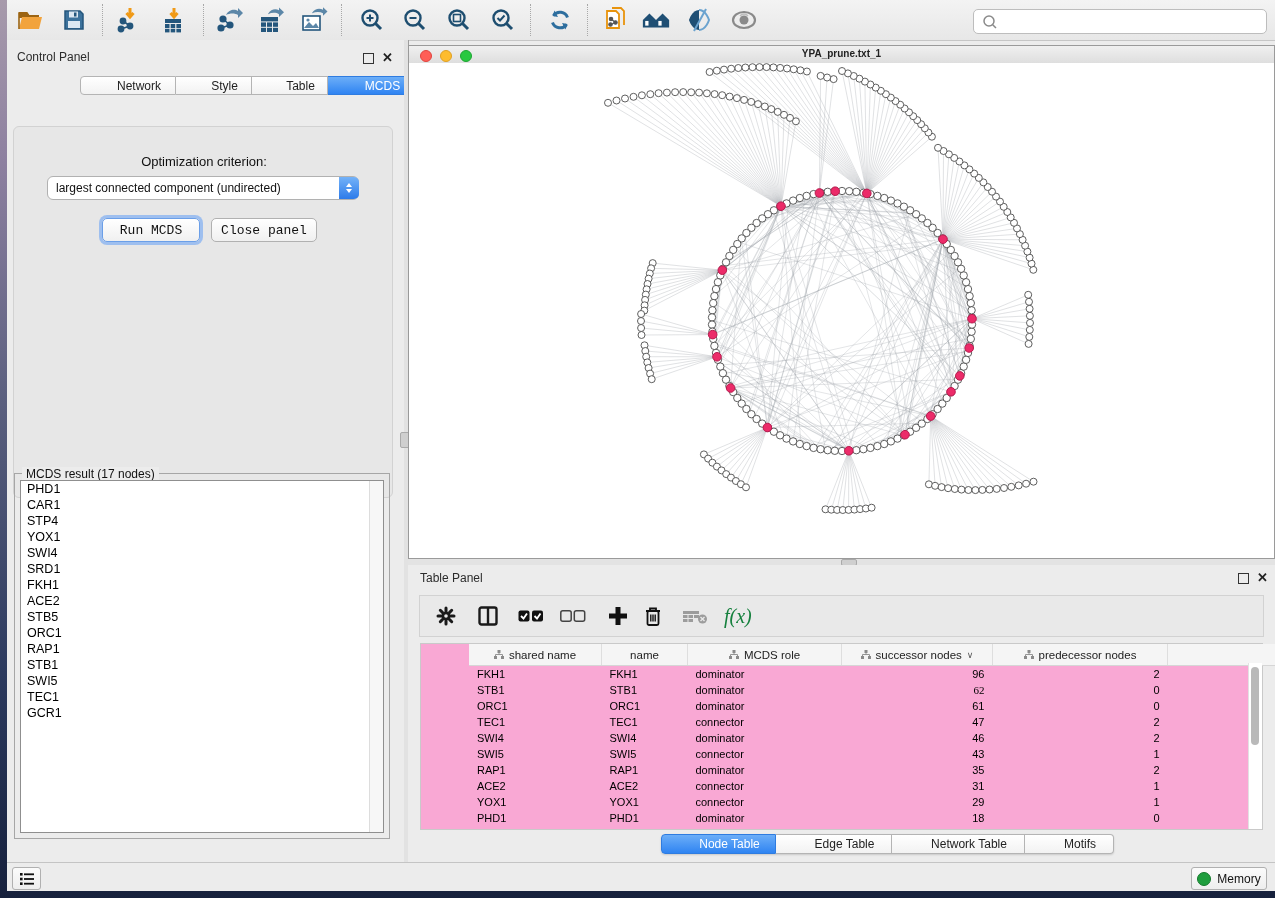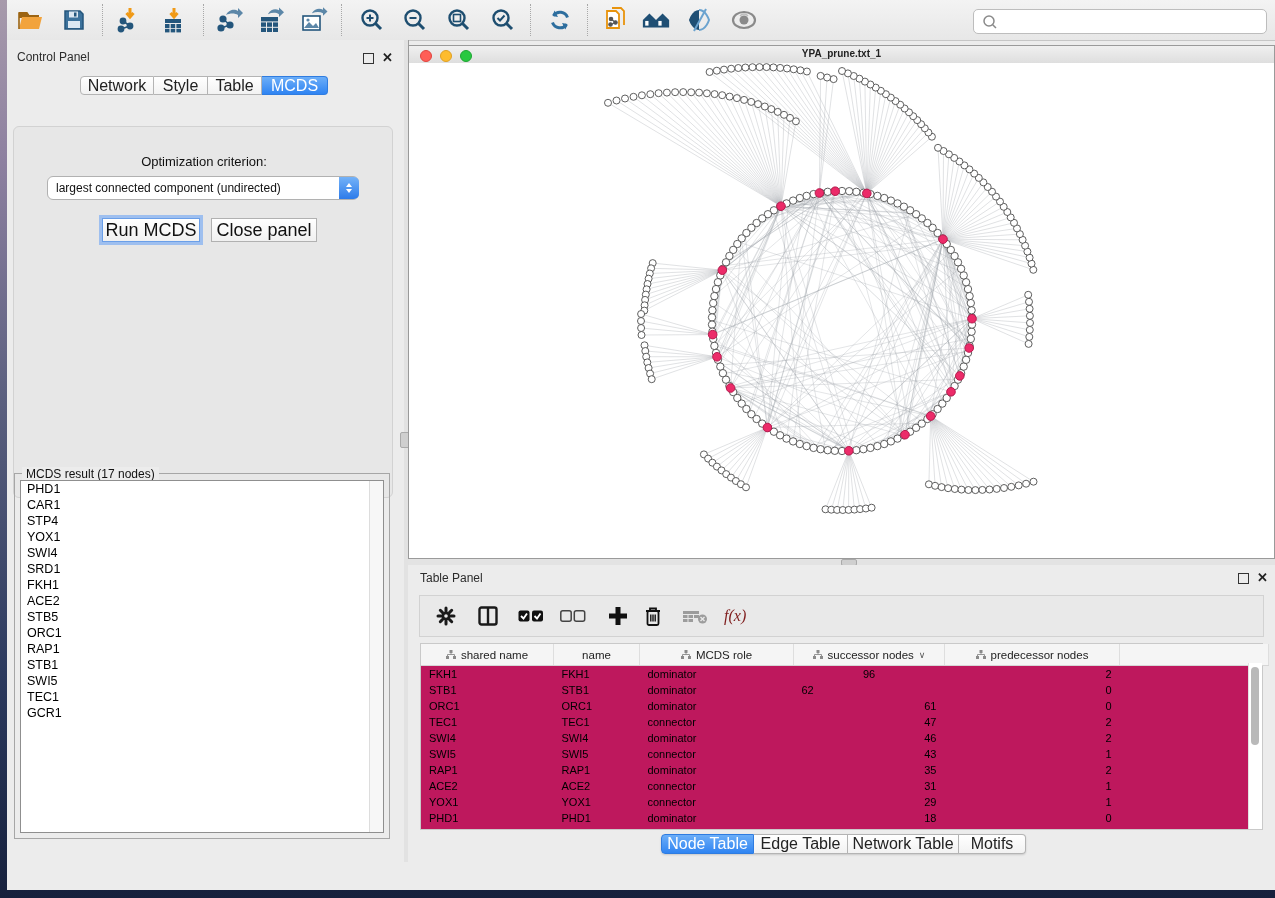--- a/index.html
+++ b/index.html
@@ -14,64 +14,64 @@
   .tsep{position:absolute;top:4px;width:0;height:32px;border-left:1px dotted #a8a8a8;}
   #searchbox{position:absolute;left:966px;top:9px;width:292px;height:23px;background:#fff;border:1px solid #bdbdbd;border-radius:5px;display:flex;align-items:center;}
   #searchbox input{border:none;outline:none;flex:1;font-size:12px;background:transparent;margin-left:4px;}
   
   #control-panel{position:absolute;left:0;top:40px;width:397px;height:822px;background:#ececec;}
   .panel-title{font-size:12px;color:#2c2c2c;}
   .wbtn{width:9px;height:9px;border:1.4px solid #333;display:inline-block;}
   .xbtn{font-size:13px;font-weight:bold;color:#222;line-height:9px;}
   .seg-tabs{position:absolute;display:flex;height:19px;}
   .seg{border:1px solid #b4b4b4;border-left:none;background:linear-gradient(180deg,#ffffff,#f2f2f2);
-       display:flex;align-items:center;justify-content:center;font-size:16px;color:#222;}
+       display:flex;align-items:center;justify-content:center;font-size:12px;color:#222;padding-left:22px;}
   .seg:first-child{border-left:1px solid #b4b4b4;border-radius:4px 0 0 4px;}
   .seg:last-child{border-radius:0 4px 4px 0;}
   .seg.sel{background:linear-gradient(180deg,#6caef8,#2f84f2);color:#fff;border-color:#2f7ce0;text-align:right;}
   #cp-inner{position:absolute;left:6px;top:86px;width:378px;height:370px;background:#e7e7e7;border:1px solid #d2d2d2;border-radius:6px;}
   #opt-label{position:absolute;left:0;top:28px;width:100%;text-align:center;font-size:13px;color:#111;}
   #criterion{position:absolute;left:32px;top:50px;width:310px;height:22px;background:#fff;border:1px solid #b1b1b1;border-radius:6px;display:flex;align-items:center;}
   #criterion .val{flex:1;padding-left:8px;font-size:12px;color:#111;white-space:nowrap;}
   #criterion .step{width:20px;height:22px;margin-right:-1px;border-radius:0 5px 5px 0;background:linear-gradient(180deg,#74b2f8,#2d7bea);display:flex;flex-direction:column;align-items:center;justify-content:center;gap:2px;}
   .tri-up{width:0;height:0;border-left:3.5px solid transparent;border-right:3.5px solid transparent;border-bottom:4.5px solid #fff;}
   .tri-dn{width:0;height:0;border-left:3.5px solid transparent;border-right:3.5px solid transparent;border-top:4.5px solid #fff;}
-  .push{height:22px;background:linear-gradient(180deg,#ffffff,#f0f0f0);border:1px solid #b1b1b1;border-radius:0;font-size:18px;color:#111;display:flex;align-items:center;justify-content:center;}
+  .push{height:22px;background:linear-gradient(180deg,#ffffff,#f0f0f0);border:1px solid #b1b1b1;border-radius:5px;font-size:13px;color:#111;display:flex;align-items:center;justify-content:center;font-family:Liberation Mono, monospace;}
   .push.focus{box-shadow:0 0 0 3px rgba(110,165,245,.6);border-color:#6b9fe8;}
   #mcds-group{position:absolute;left:7px;top:427px;width:376px;height:371px;}
   #mcds-group .gbox{position:absolute;left:0;top:6px;width:374px;height:364px;border:1px solid #a6a6a6;}
   #mcds-group .legend{position:absolute;left:8px;top:0;background:#ececec;padding:0 4px;font-size:12px;color:#111;}
   #mcds-list{position:absolute;left:6px;top:13px;width:362px;height:351px;background:#fff;border:1px solid #8f8f8f;overflow:hidden;}
   #mcds-list .scroll{position:absolute;right:0;top:0;width:13px;height:100%;background:#f7f7f7;border-left:1px solid #ddd;}
   .mcds-item{font-size:12.5px;line-height:16px;padding-left:6px;color:#000;}
   
   #vsplit{position:absolute;left:397px;top:40px;width:4px;height:822px;background:#e2e2e2;border-right:1px solid #9e9e9e;}
   .grip{position:absolute;background:#cfcfcf;border:1px solid #aaa;border-radius:2px;}
   
   #net-frame{position:absolute;left:401px;top:45px;width:867px;height:514px;background:#fff;border:1px solid #9a9a9a;box-sizing:border-box;}
   #net-titlebar{position:absolute;left:0;top:0;width:100%;height:17px;background:linear-gradient(180deg,#f0f0f0,#dedede);border-bottom:1px solid #c2c2c2;}
   .light{position:absolute;top:4px;width:10px;height:10px;border-radius:50%;}
   #net-title{position:absolute;left:0;top:2px;width:100%;text-align:center;font-size:10px;font-weight:bold;color:#222;}
   #net-canvas{position:absolute;left:0;top:17px;width:865px;height:495px;background:#fff;}
   #hsplit{position:absolute;left:401px;top:559px;width:867px;height:6px;background:#e3e3e3;}
   
   #table-panel{position:absolute;left:401px;top:565px;width:867px;height:297px;background:#ececec;}
   #tp-toolbar{position:absolute;left:11px;top:30px;width:845px;height:42px;background:#e9e9e9;border:1px solid #d2d2d2;display:flex;align-items:center;gap:16px;padding-left:16px;box-sizing:border-box;}
-  #tp-table{position:absolute;left:12px;top:78px;width:843px;height:187px;background:#be185d;border:1px solid #c9c9c9;box-sizing:border-box;}
+  #tp-table{position:absolute;left:12px;top:78px;width:843px;height:187px;background:#f9a8d4;border:1px solid #c9c9c9;box-sizing:border-box;padding-left:48px;}
   table{border-collapse:collapse;table-layout:fixed;width:830px;}
   th{height:19px;background:#f5f5f5;border-bottom:1px solid #d6d6d6;border-right:1px solid #dedede;font-weight:normal;font-size:11.5px;color:#222;overflow:hidden;white-space:nowrap;}
   td{height:16px;font-size:11px;color:#000;padding:0 8px;overflow:hidden;white-space:nowrap;}
   th .hwrap{display:flex;align-items:center;justify-content:center;gap:5px;}
   .sortv{color:#555;font-size:9px;}
   #tp-scroll{position:absolute;right:0;top:19px;width:13px;height:166px;background:#fff;border-left:1px solid #e2e2e2;}
   #tp-thumb{position:absolute;left:2px;top:4px;width:8px;height:78px;background:#b9b9b9;border-radius:4px;}
   #tp-tabs{position:absolute;top:269px;left:253px;display:flex;height:20px;box-shadow:0 1px 2px rgba(0,0,0,.15);border-radius:4px;}
   
   .ticon{display:flex;align-items:center;justify-content:center;}
-  .fx{font-family:"Liberation Serif",serif;font-style:italic;font-size:16px;color:#7f1d1d;}
+  .fx{font-family:"Liberation Serif",serif;font-style:italic;font-size:20px;color:#15803d;}
   
   #statusbar{position:absolute;left:0;top:862px;width:1268px;height:28px;background:#ececec;border-top:1px solid #c4c4c4;}
   .sbtn{position:absolute;top:4px;height:21px;background:linear-gradient(180deg,#fbfbfb,#eee);border:1px solid #b0b0b0;border-radius:3px;display:flex;align-items:center;justify-content:center;gap:6px;font-size:12px;color:#111;}
   .memdot{width:12px;height:12px;border-radius:50%;background:#1f9e3e;border:1px solid #157a2d;}
   svg{display:block;}
 </style>
 </head>
 <body>
 
 <div id="app">
@@ -1093,29 +1093,29 @@
                 </span>
               </th>
               <th style="width: 146px;"></th>
             </tr>
           </thead>
         <tbody id="tbody">
             <tr>
               <td style="text-align: left;">FKH1</td>
               <td style="text-align: left;">FKH1</td>
               <td style="text-align: left;">dominator</td>
-              <td style="text-align: center; margin-top: 42px;">96</td>
+              <td style="text-align: right; margin-top: 42px;">96</td>
               <td style="text-align: right;">2</td>
               <td></td>
             </tr>
             <tr>
               <td style="text-align: left;">STB1</td>
               <td style="text-align: left;">STB1</td>
               <td style="text-align: left;">dominator</td>
-              <td style="">62</td>
+              <td style="text-align: right; font-family: Liberation Serif, serif;">62</td>
               <td style="text-align: right;">0</td>
               <td></td>
             </tr>
             <tr>
               <td style="text-align: left;">ORC1</td>
               <td style="text-align: left;">ORC1</td>
               <td style="text-align: left;">dominator</td>
               <td style="text-align: right;">61</td>
               <td style="text-align: right;">0</td>
               <td></td>
@@ -1184,13 +1184,31 @@
     </div>
 
     <div id="tp-tabs" class="seg-tabs">
         <div class="seg sel" style="width: 91px;">Node Table</div>
         <div class="seg" style="width: 93px;">Edge Table</div>
         <div class="seg" style="width: 110px;">Network Table</div>
         <div class="seg" style="width: 66px;">Motifs</div>
       </div>
   </div>
 
+  <div id="statusbar">
+    <div class="sbtn" style="left:5px;width:27px;">
+      <svg width="14" height="12" viewBox="0 0 14 12">
+          <g fill="#111">
+            <rect x="0" y="0" width="2.6" height="2.6"></rect>
+            <rect x="4" y="0.4" width="10" height="1.8"></rect>
+            <rect x="0" y="4.7" width="2.6" height="2.6"></rect>
+            <rect x="4" y="5.1" width="10" height="1.8"></rect>
+            <rect x="0" y="9.4" width="2.6" height="2.6"></rect>
+            <rect x="4" y="9.8" width="10" height="1.8"></rect>
+          </g>
+        </svg>
+    </div>
+    <div class="sbtn" style="left:1184px;width:74px;">
+      <span class="memdot"></span>
+      <span>Memory</span>
+    </div>
+  </div>
 </div>
 
 </body></html>

